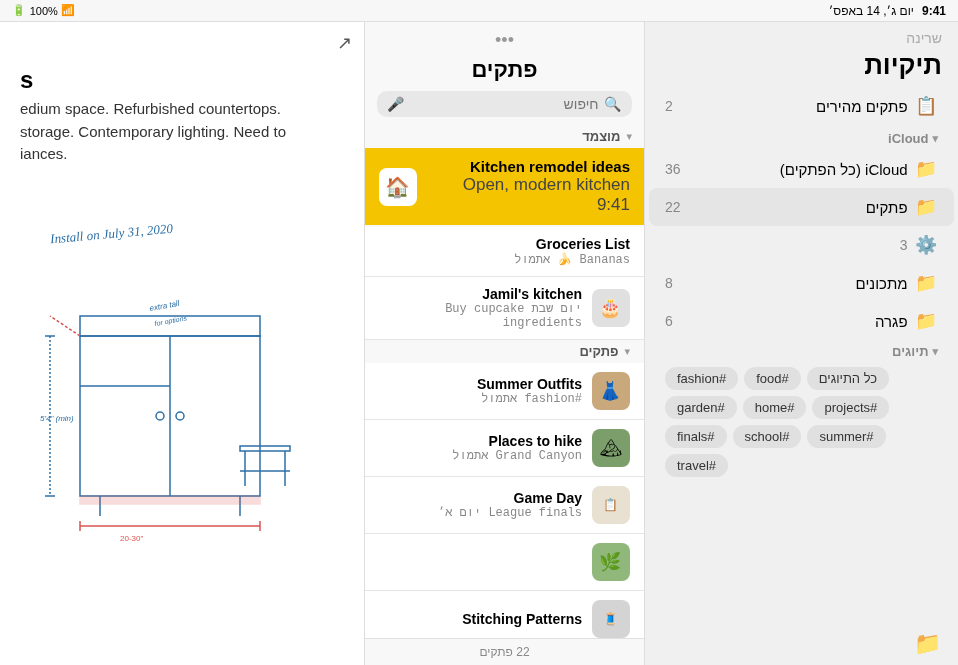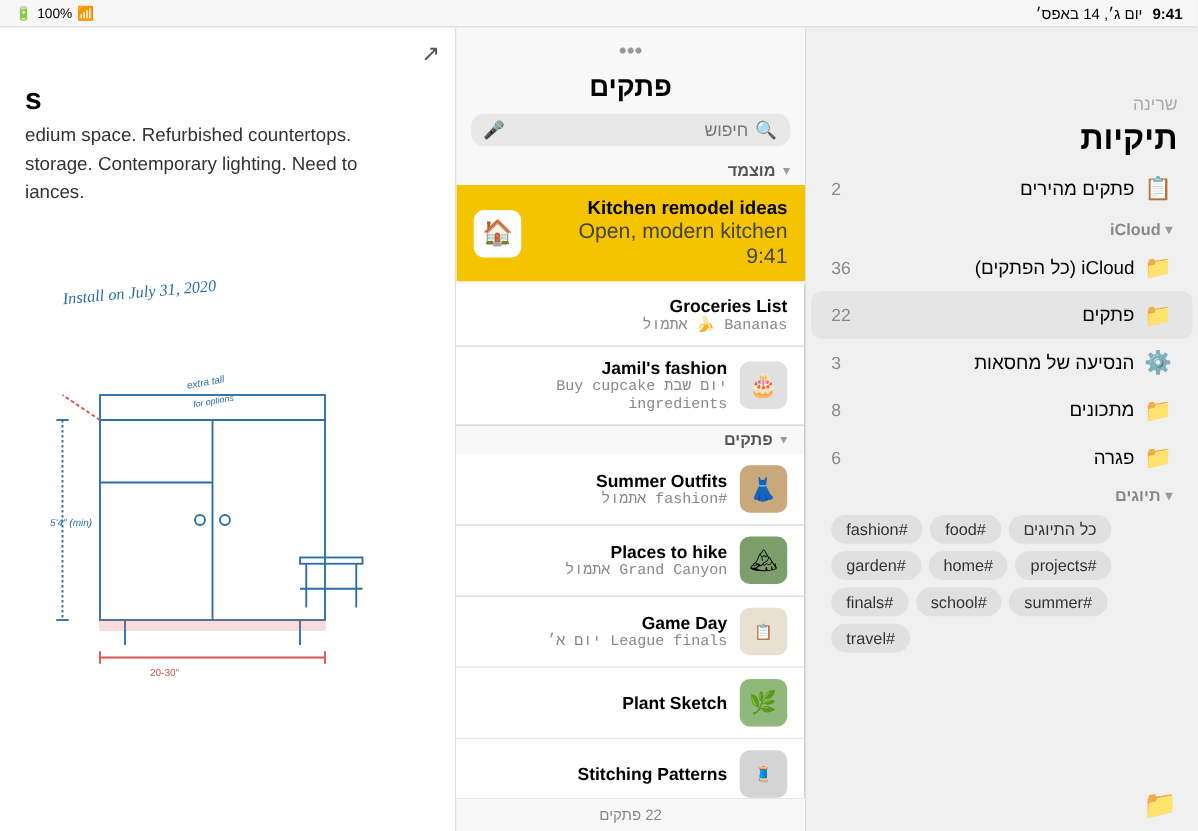--- a/index.html
+++ b/index.html
@@ -187,21 +187,21 @@
       color: #000;
     }
     .pinned-note-sub {
       font-size: 17px;
       color: #444;
     }
 
     .note-list {
       flex: 1;
       overflow-y: auto;
-      background: #0c4a6e;
+      background: #3b82f6;
     }
     .note-item {
       display: flex;
       align-items: center;
       padding: 9px 14px;
       border-bottom: 1px solid #e5e5e5;
       gap: 10px;
       cursor: pointer;
       background: #fff;
       direction: rtl;
@@ -269,21 +269,20 @@
       padding: 8px 16px 4px;
       display: flex;
       align-items: center;
       justify-content: space-between;
       direction: rtl;
     }
     .right-header-label {
       font-size: 14px;
       color: #aaa;
       direction: rtl;
-      margin-top: 45px;
     }
     .right-title {
       font-size: 26px;
       font-weight: bold;
       text-align: right;
       padding: 0 16px 6px;
       direction: rtl;
     }
 
     .folder-list {
@@ -468,21 +467,21 @@
     <div class="note-list">
       <div class="note-item">
         <div class="note-item-content">
           <div class="note-item-title">Groceries List</div>
           <div class="note-item-sub">Bananas 🍌 אתמול</div>
         </div>
       </div>
       <div class="note-item">
         <div class="note-thumb">🎂</div>
         <div class="note-item-content">
-          <div class="note-item-title">Jamil's fashion</div>
+          <div class="note-item-title">Jamil's kitchen</div>
           <div class="note-item-sub">יום שבת Buy cupcake ingredients</div>
         </div>
       </div>
 
       <div class="note-section-divider">
         <span class="chevron-icon">▾</span>
         <span class="note-section-divider-label">פתקים</span>
       </div>
 
       <div class="note-item">
@@ -502,21 +501,20 @@
       <div class="note-item">
         <div class="note-thumb" style="background:#e8e0d0; font-size:12px;">📋</div>
         <div class="note-item-content">
           <div class="note-item-title">Game Day</div>
           <div class="note-item-sub">League finals יום א׳</div>
         </div>
       </div>
       <div class="note-item">
         <div class="note-thumb" style="background:#8fb87a;">🌿</div>
         <div class="note-item-content">
-          <div class="note-item-title">Plant Sketch</div>
         </div>
       </div>
       <div class="note-item">
         <div class="note-thumb" style="background:#d4d4d4; font-size:12px;">🧵</div>
         <div class="note-item-content">
           <div class="note-item-title">Stitching Patterns</div>
           <div class="note-item-sub"></div>
         </div>
       </div>
     </div>
@@ -552,21 +550,20 @@
       </div>
 
       <div class="folder-item selected">
         <span class="folder-icon">📁</span>
         <span class="folder-item-name">פתקים</span>
         <span class="folder-count">22</span>
       </div>
 
       <div class="folder-item">
         <span class="folder-gear-icon">⚙️</span>
-        <span class="folder-item-name">הנסיעה של מחסאות</span>
         <span class="folder-count">3</span>
       </div>
 
       <div class="folder-item">
         <span class="folder-icon">📁</span>
         <span class="folder-item-name">מתכונים</span>
         <span class="folder-count">8</span>
       </div>
 
       <div class="folder-item">

